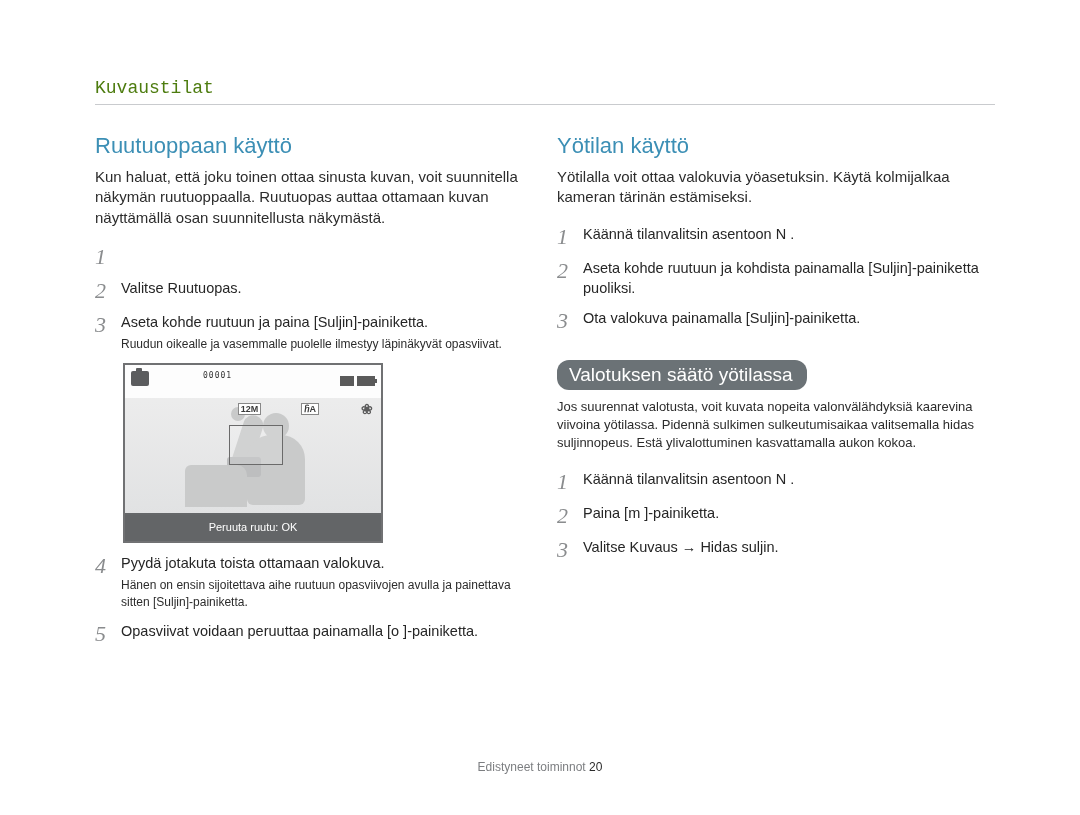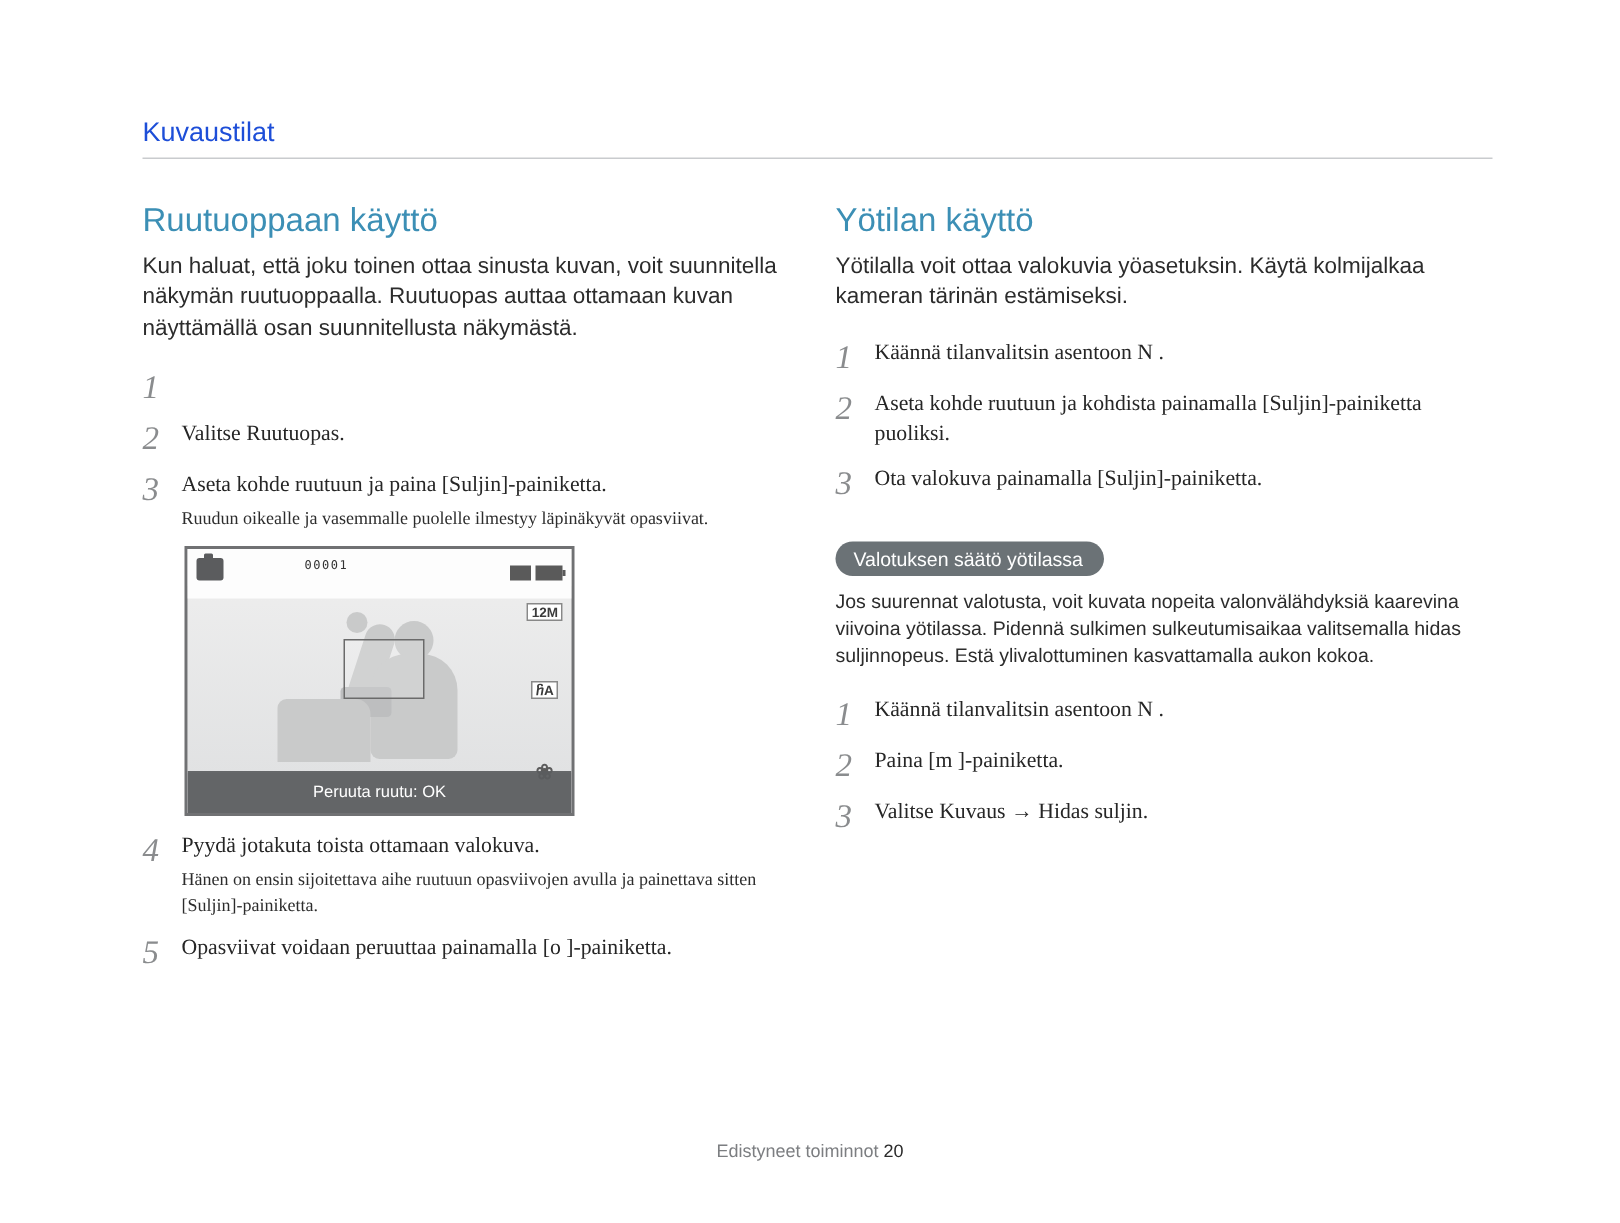--- a/index.html
+++ b/index.html
@@ -11,25 +11,26 @@
     color: #333;
     position: relative;
   }
   .page {
     position: absolute;
     left: 95px;
     top: 78px;
     width: 900px;
   }
   .header-title {
-    color: #1d4ed8;
+    color: #4d7c0f;
     font-size: 18px;
     font-weight: 400;
     padding-bottom: 6px;
     border-bottom: 1px solid #c9cbce;
+    font-family: Liberation Mono, monospace;
   }
   .columns {
     display: flex;
     margin-top: 28px;
   }
   .col {
     width: 50%;
     padding-right: 18px;
   }
   .col.right { padding-right: 0; padding-left: 12px; }
@@ -57,21 +58,20 @@
     font-weight: 300;
     width: 26px;
     line-height: 1;
     margin-top: 2px;
     flex-shrink: 0;
   }
   .step-body {
     font-size: 14.5px;
     line-height: 1.4;
     color: #262626;
-    font-family: Liberation Serif, serif;
   }
   .step-sub {
     font-size: 12px;
     line-height: 1.4;
     color: #2c2c2c;
     margin-top: 4px;
     display: block;
   }
   .illustration-wrap {
     margin: 8px 0 10px 28px;
@@ -144,21 +144,21 @@
     width: 34px; height: 20px; background: #bdbebf; border-radius: 3px;
   }
   .focus-rect {
     position: absolute; left: 104px; top: 60px;
     width: 54px; height: 40px;
     border: 1px solid #6a6a6a;
     background: rgba(255,255,255,0.15);
   }
   .right-icons {
     position: absolute; right: 6px; top: 36px;
-    display: flex; flex-direction: column; gap: 40px;
+    display: flex; flex-direction: row; gap: 40px;
     align-items: center;
   }
   .ri {
     font-size: 9px; font-weight: bold; color: #3b3b3b;
     background: #fff; border: 1px solid #888; padding: 0 2px;
   }
   .ri.flower {
     width: 16px; height: 16px; border: none; background: transparent; position: relative;
   }
   .ri.flower::before { content:'❀'; font-size: 14px; color: #5b5b5b; }
@@ -167,21 +167,21 @@
     height: 28px;
     background: rgba(90,92,94,0.92);
     color: #fff;
     display: flex; align-items: center; justify-content: center;
     font-size: 11px;
   }
   .pill {
     display: inline-block;
     background: #6b7276;
     color: #fff;
-    font-size: 13px;
+    font-size: 19px;
     padding: 4px 14px 4px 12px;
     border-radius: 12px;
     margin-bottom: 8px;
   }
   .pill-body {
     font-size: 13px;
     line-height: 1.4;
     color: #2c2c2c;
     margin-bottom: 16px;
   }

